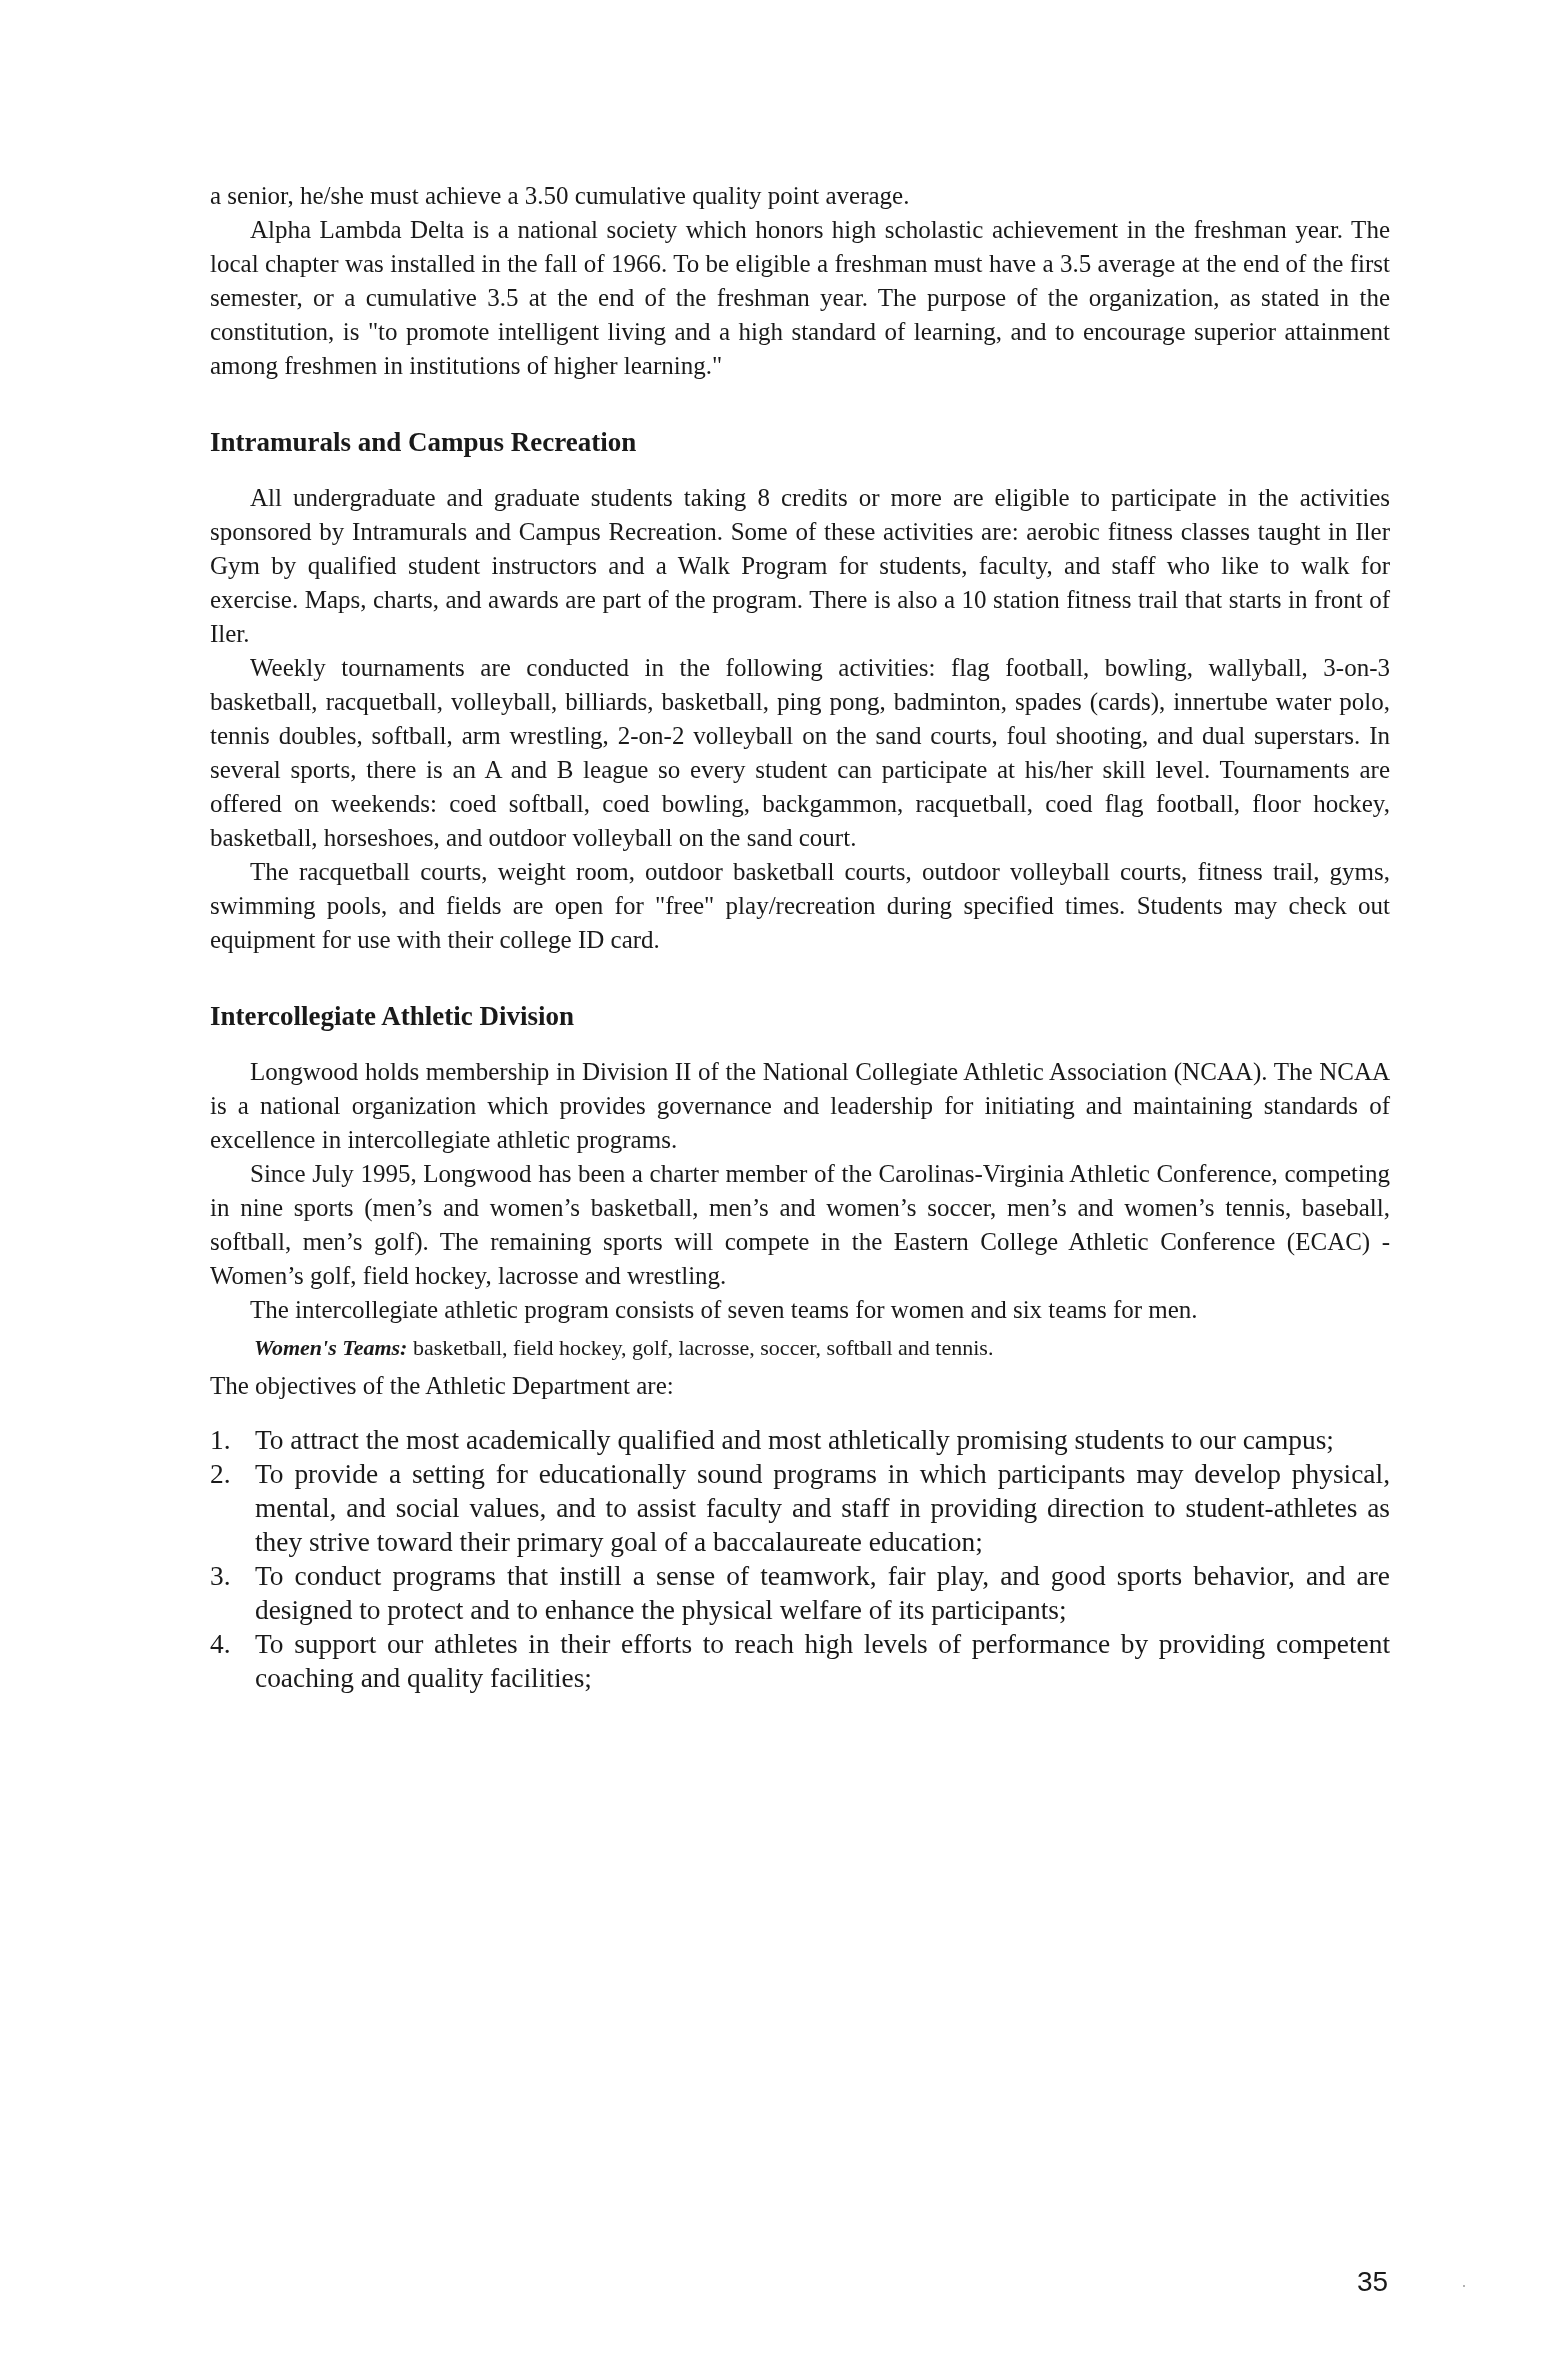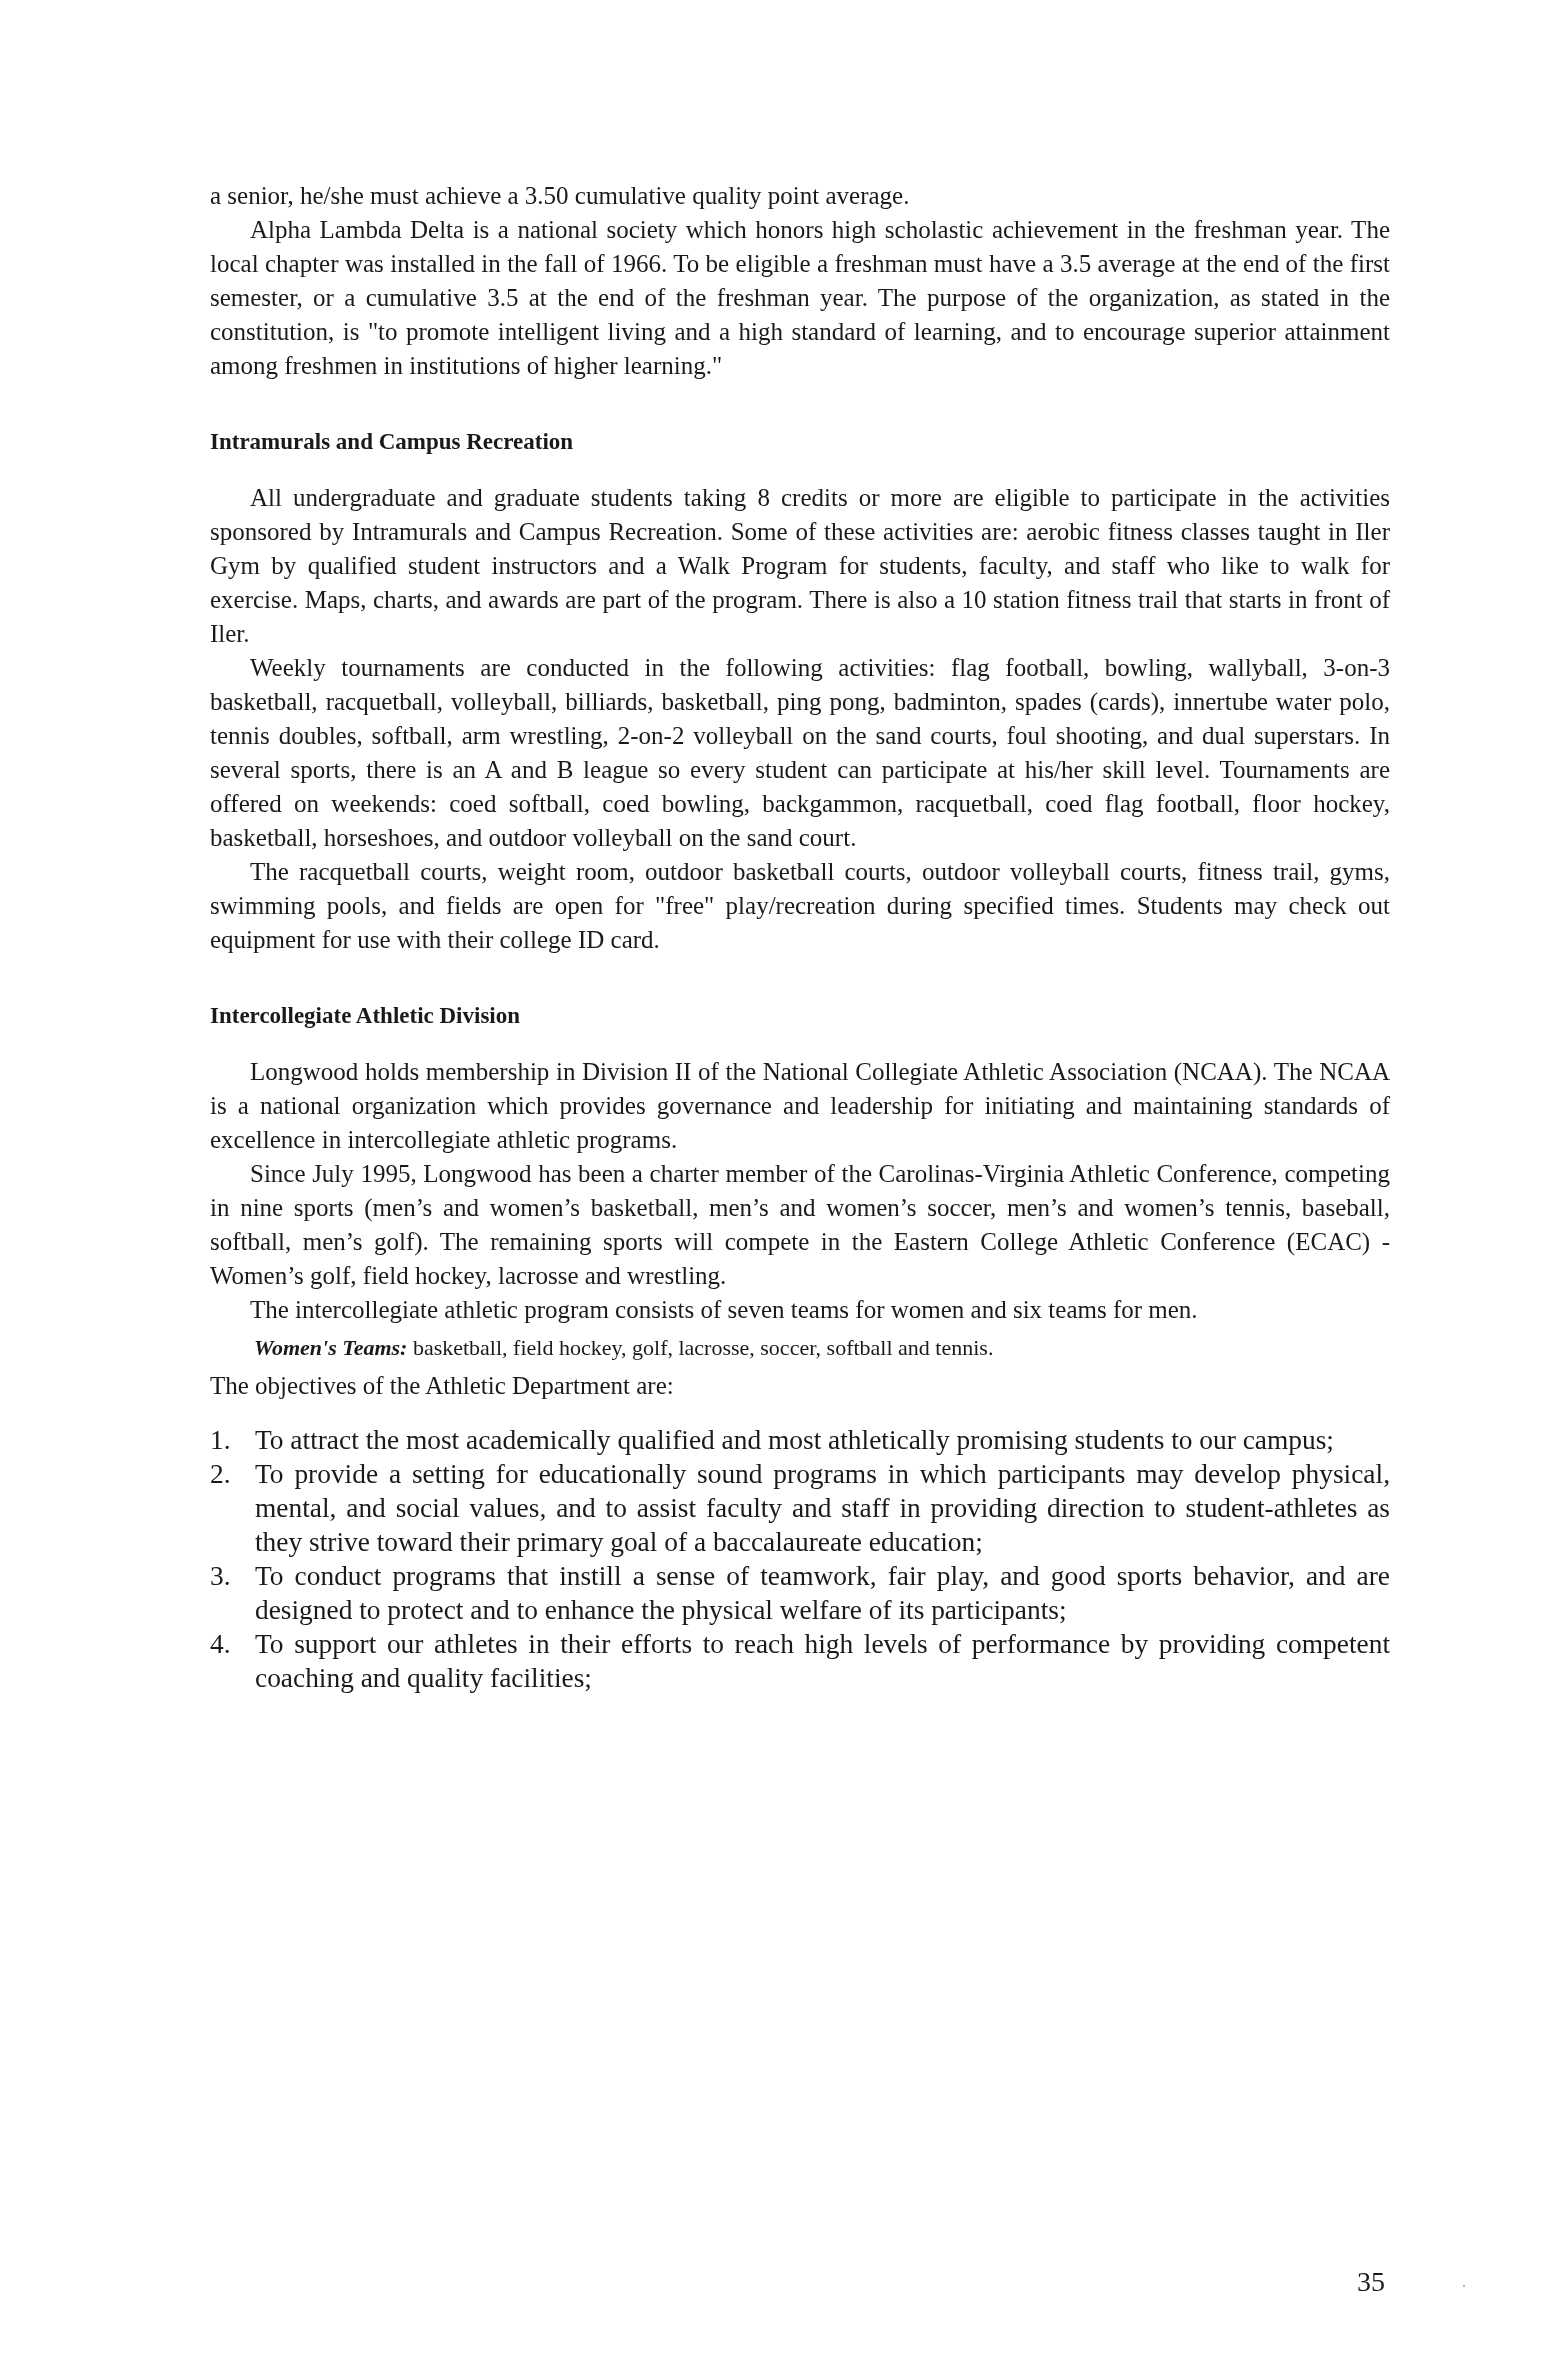--- a/index.html
+++ b/index.html
@@ -19,21 +19,21 @@
     }
     .p {
       font-size: 25px;
       line-height: 34px;
       text-align: justify;
       margin: 0;
       text-indent: 0;
     }
     .p.indent { text-indent: 40px; }
     .heading {
-      font-size: 23px;
+      font-size: 27px;
       font-weight: bold;
       line-height: 34px;
       margin: 42px 0 22px 0;
     }
     .bi { font-style: italic; font-weight: bold; }
     .teams { margin: 4px; font-size: 22px; line-height: 34px; text-indent: 40px; }
     .list { margin: 20.4px 0 0 0; padding: 0; list-style: none; }
     .list li {
       position: relative;
       padding-left: 45px;
@@ -44,21 +44,21 @@
     .list li .num {
       position: absolute;
       left: 0;
       top: 0;
     }
     .page-number {
       position: absolute;
       left: 1357px;
       top: 2266px;
       font-size: 28px;
-      font-family: Liberation Serif, serif;
+      font-family: Liberation Sans, sans-serif;
     }
     .speck {
       position: absolute;
       left: 1463px;
       top: 2285px;
       width: 2.4px; height: 2.4px;
       background: #999;
       border-radius: 50%;
     }
   </style>

